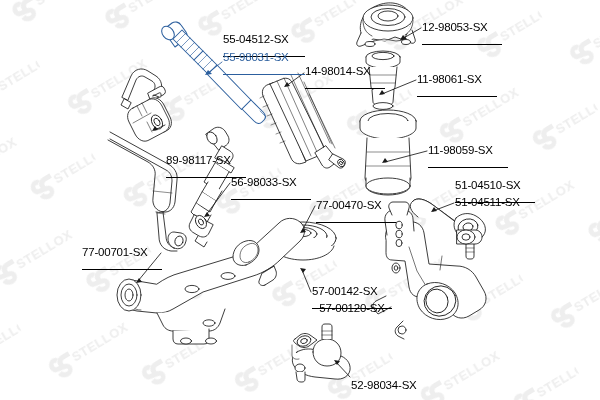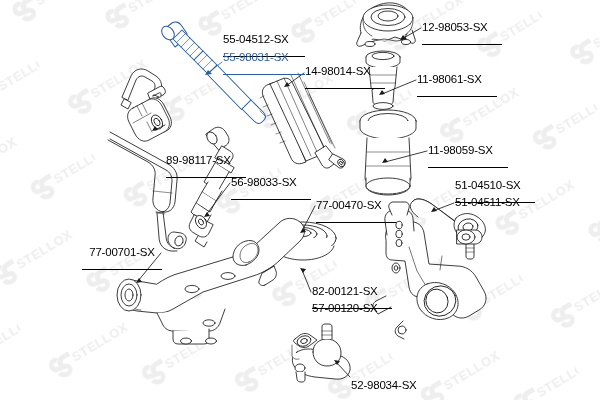--- a/index.html
+++ b/index.html
@@ -305,28 +305,28 @@
     </div>
     <div class="lbl" style="left:455px;top:196px;">
       <span style="display:inline-block;min-width:80px;">51-04511-SX</span>
     </div>
 
     <div class="lbl" style="left:316px;top:199px;">
       <span class="ul" style="display:inline-block;min-width:80px;">77-00470-SX</span>
     </div>
 
     <div class="lbl" style="left:82px;top:246px;">
-      <span class="ul" style="display:inline-block;min-width:80px;text-align:center;">77-00701-SX</span>
+      <span class="ul" style="display:inline-block;min-width:80px;">77-00701-SX</span>
     </div>
 
     <div class="lbl" style="left:312px;top:285px;">
-      <span class="ul" style="display:inline-block;min-width:80px;">82-00121-SX</span>
+      <span class="ul" style="display:inline-block;min-width:80px;">57-00142-SX</span>
     </div>
     <div class="lbl" style="left:312px;top:302px;">
-      <span style="display:inline-block;min-width:80px;">57-00120-SX</span>
+      <span style="display:inline-block;min-width:80px;text-align:center;">57-00120-SX</span>
     </div>
 
     <div class="lbl" style="left:351px;top:379px;">
       <span style="display:inline-block;min-width:80px;">52-98034-SX</span>
     </div>
 
   </div>
 </div>
 
 </body></html>

